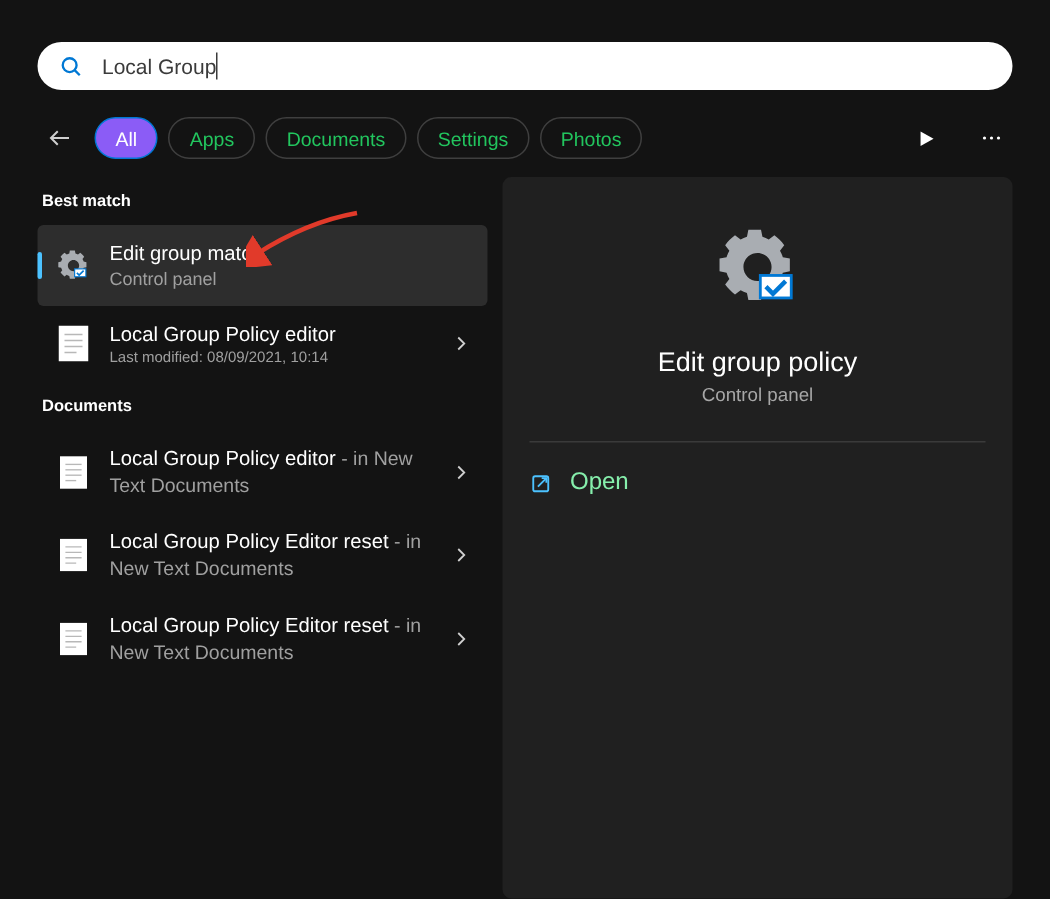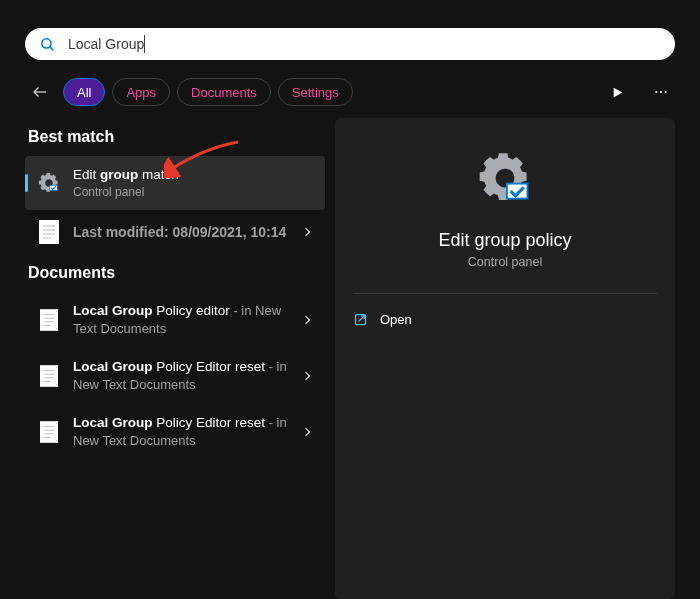--- a/index.html
+++ b/index.html
@@ -49,86 +49,86 @@
   }
   .pill {
     height: 28px;
     padding: 0 13px;
     border-radius: 14px;
     display: flex;
     align-items: center;
     font-size: 13px;
     margin-right: 7px;
     border: 1px solid #3f3f3f;
-    color: #ec4899;
+    color: #22c55e;
     cursor: pointer;
   }
   .pill.active {
-    background: #4c1d95;
+    background: #8b5cf6;
     border-color: #0078d4;
     color: #fff;
   }
   .right-tools { margin-left: auto; display:flex; align-items:center; gap: 16px; }
   .tool-btn { width:28px;height:28px;display:flex;align-items:center;justify-content:center;cursor:pointer;}
 
   .content {
     position: absolute;
     top: 118px;
     left: 25px;
     width: 650px;
     bottom: 0;
     display: flex;
   }
   .left-col {
     width: 310px;
     padding-right: 10px;
   }
   .section-head {
-    font-size: 16px;
+    font-size: 11px;
     font-weight: 600;
     color: #ffffff;
     padding: 10px 3px 10px 3px;
   }
   .result-row {
     display: flex;
     align-items: center;
     padding: 10px 8px 10px 10px;
     border-radius: 4px;
     position: relative;
     cursor: pointer;
   }
   .result-row.selected { background: #2d2d2d; }
   .sel-bar {
     position:absolute; left:0; top:50%; transform:translateY(-50%);
     width:3px;height:18px;background:#4cc2ff;border-radius:2px;
   }
   .row-icon { width: 28px; display:flex; justify-content:center; margin-right: 10px; flex-shrink:0;}
   .row-body { flex: 1; min-width:0; }
   .row-title { font-size: 13.5px; color:#fff; line-height:1.3; }
-  .row-title b { font-weight: 700; margin-top: 20px; }
+  .row-title b { font-weight: 400; margin-top: 20px; }
   .row-sub { font-size: 12px; color:#a0a0a0; line-height:1.3; margin-top:1px;}
-  .row-sub2 { font-size: 14px; color:#a0a0a0; line-height:1.3;font-weight:bold;}
+  .row-sub2 { font-size: 10px; color:#a0a0a0; line-height:1.3;}
   .row-in { color:#a0a0a0; font-size:13px;}
   .chev { width:20px; display:flex;align-items:center;justify-content:center;}
 
   .right-col {
     flex:1;
     background: #202020;
     border-radius: 6px;
     padding: 24px 18px 18px 18px;
     display:flex;
     flex-direction:column;
     align-items:center;
   }
   .detail-icon { margin-top: 6px; margin-bottom: 18px;}
   .detail-title { font-size: 18px; font-weight:400; color:#fff; text-align:center;}
   .detail-sub { font-size: 12.5px; color:#a7a7a7; margin-top:4px; text-align:center;}
   .divider { width:100%; height:1px; background:#3a3a3a; margin: 24px 0 14px 0;}
   .action-row { width:100%; display:flex; align-items:center; gap:12px; padding: 4px 0; cursor:pointer;}
-  .action-row span.lbl { font-size:13px; color:#ffffff;}
+  .action-row span.lbl { font-size:16px; color:#86efac;}
 
   .arrow-overlay {
     position:absolute;
     top: 138px;
     left: 164px;
     pointer-events:none;
   }
 </style>
 </head>
 <body>
@@ -153,20 +153,23 @@
     </div>
   <div class="pill">
       <span>Apps</span>
     </div>
   <div class="pill">
       <span>Documents</span>
     </div>
   <div class="pill">
       <span>Settings</span>
     </div>
+  <div class="pill">
+      <span>Photos</span>
+    </div>
   <div class="right-tools">
     <div class="tool-btn">
       <svg width="13" height="13" viewBox="0 0 24 24" fill="#ffffff">
           <polygon points="5 3 21 12 5 21"></polygon>
         </svg>
     </div>
     <div class="tool-btn">
       <svg width="16" height="16" viewBox="0 0 24 24" fill="#ffffff">
           <circle cx="5" cy="12" r="1.6"></circle>
           <circle cx="12" cy="12" r="1.6"></circle>
@@ -200,20 +203,21 @@
       <div class="row-icon">
         <svg width="20" height="24" viewBox="0 0 20 24">
             <rect x="0" y="0" width="20" height="24" fill="#ffffff"></rect>
             <line x1="4" y1="6" x2="16" y2="6" stroke="#b8b8b8"></line>
             <line x1="4" y1="10" x2="16" y2="10" stroke="#b8b8b8"></line>
             <line x1="4" y1="14" x2="16" y2="14" stroke="#b8b8b8"></line>
             <line x1="4" y1="18" x2="12" y2="18" stroke="#b8b8b8"></line>
           </svg>
       </div>
       <div class="row-body">
+        <div class="row-title"><b>Local Group</b><span> Policy editor</span></div>
         <div class="row-sub2">Last modified: 08/09/2021, 10:14</div>
       </div>
       <div class="chev">
         <svg width="12" height="12" viewBox="0 0 24 24" fill="none" stroke="#cfcfcf" stroke-width="2.4">
             <polyline points="9 4 17 12 9 20"></polyline>
           </svg>
       </div>
     </div>
 
     <div class="section-head">Documents</div>

